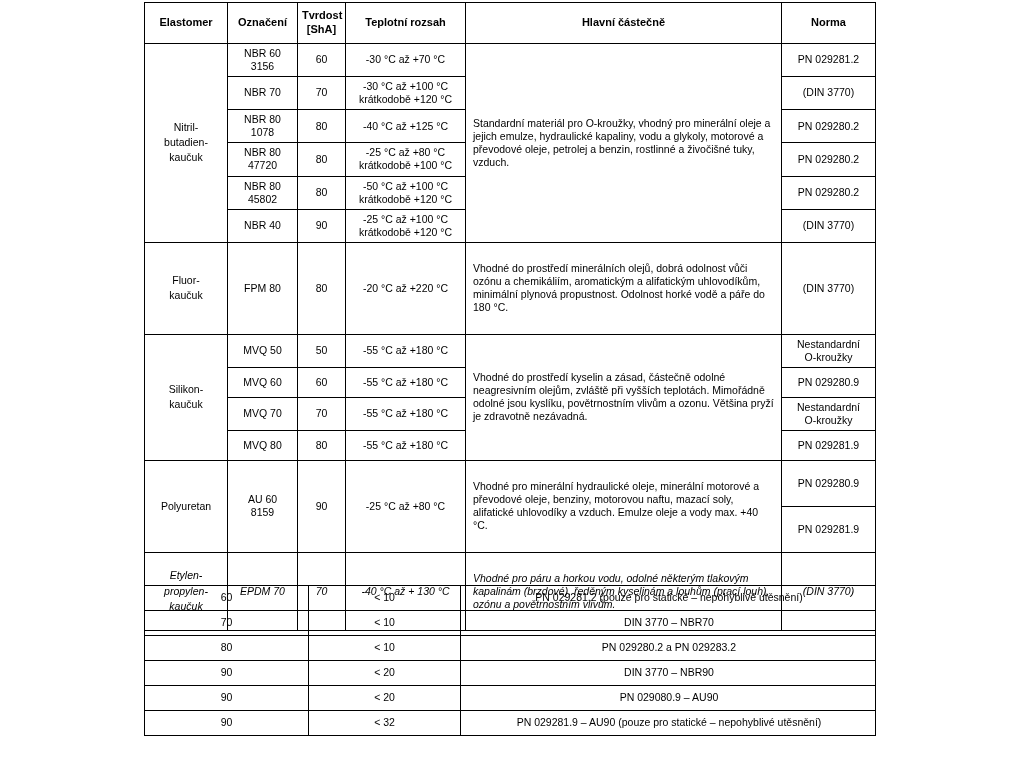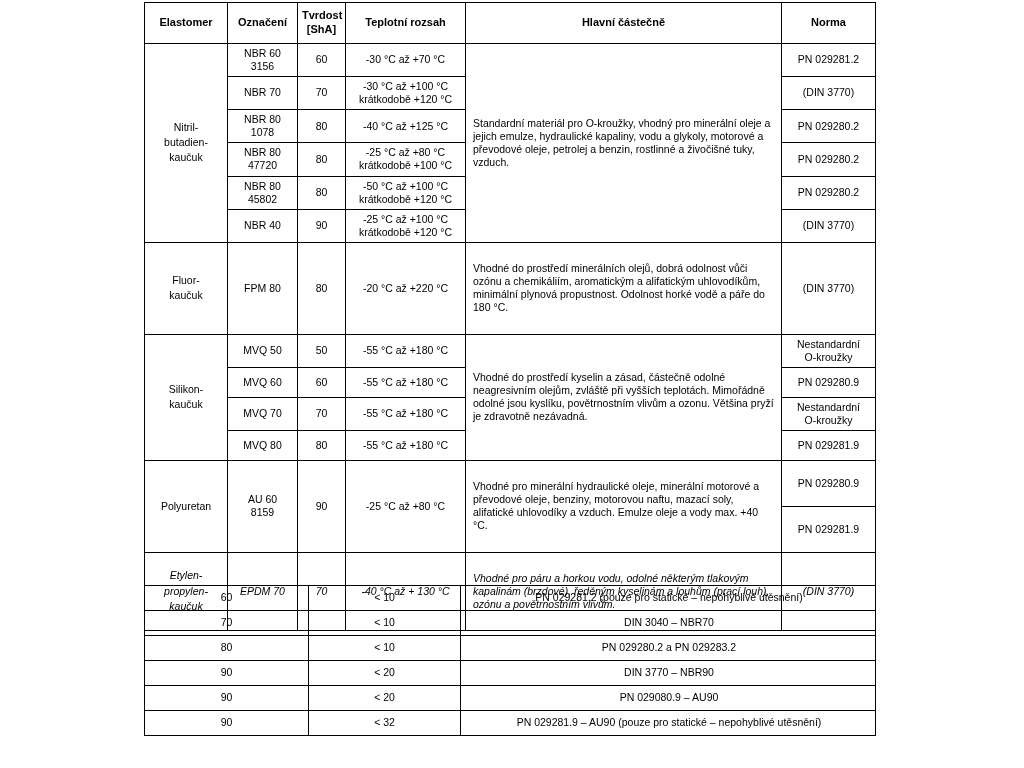--- a/index.html
+++ b/index.html
@@ -284,21 +284,21 @@
     </colgroup>
     <tbody>
       <tr style="height:25px;">
         <td>60</td>
         <td>&lt; 10</td>
         <td class="left">PN 029281.2 (pouze pro statické – nepohyblivé utěsnění)</td>
       </tr>
       <tr style="height:25px;">
         <td>70</td>
         <td>&lt; 10</td>
-        <td class="left">DIN 3040 – NBR70</td>
+        <td class="left">DIN 3770 – NBR70</td>
       </tr>
       <tr style="height:25px;">
         <td>80</td>
         <td>&lt; 10</td>
         <td class="left">PN 029280.2 a PN 029283.2</td>
       </tr>
       <tr style="height:25px;">
         <td>90</td>
         <td>&lt; 20</td>
         <td class="left">DIN 3770 – NBR90</td>

